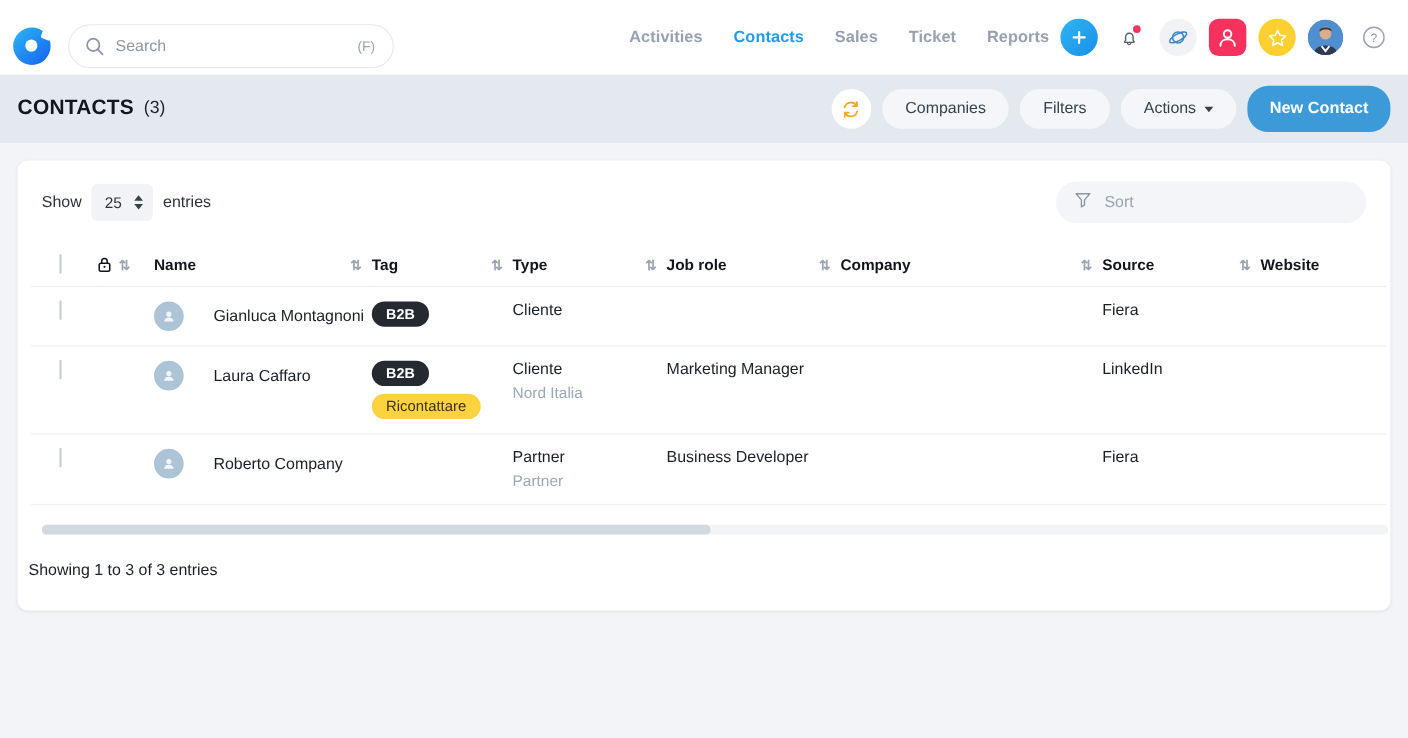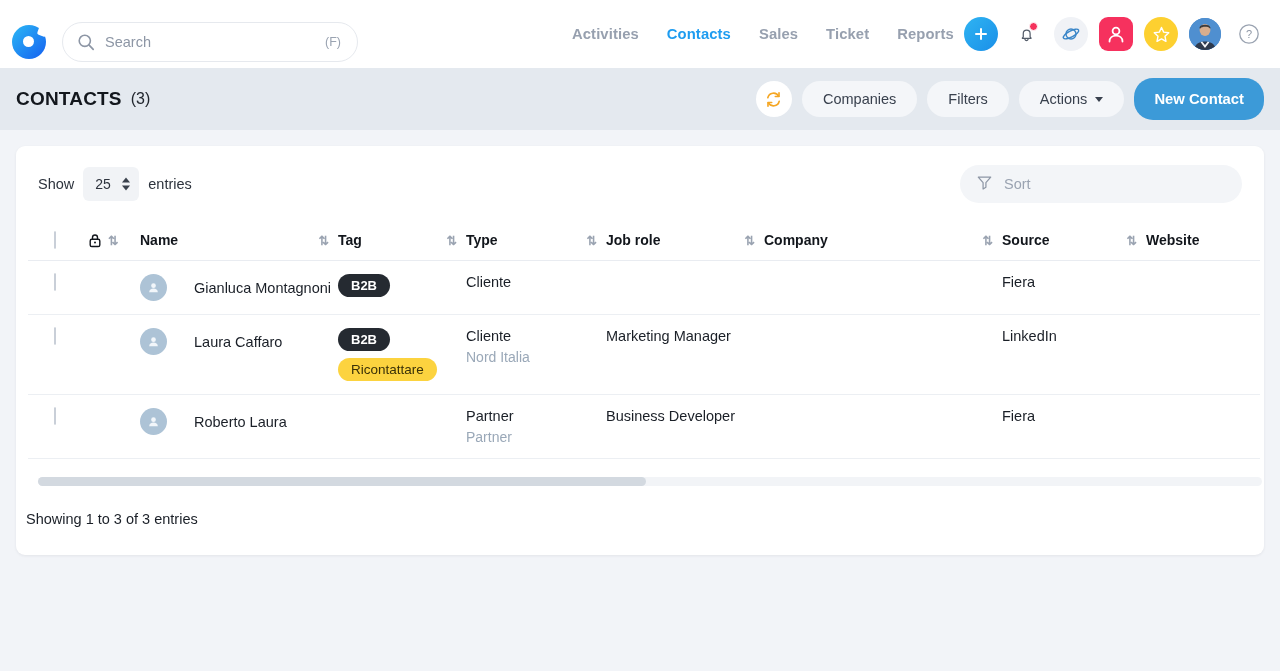--- a/index.html
+++ b/index.html
@@ -501,21 +501,21 @@
         <td><span class="cbox"></span></td>
         <td></td>
         <td>
           <div class="namecell">
             <span class="avatar-sm">
               <svg width="15" height="15" viewBox="0 0 16 16">
                 <circle cx="8" cy="6" r="2.5" fill="#f2f6fa"></circle>
                 <path d="M3.4 13c0-2.6 2.1-3.9 4.6-3.9s4.6 1.3 4.6 3.9z" fill="#f2f6fa"></path>
               </svg>
             </span>
-            <span>Roberto Laura</span>
+            <span>Roberto Company</span>
           </div>
         </td>
         <td></td>
         <td>
           <span>Partner</span>
           <div class="subtext">Partner</div>
         </td>
         <td><span>Business Developer</span></td>
         <td><span></span></td>
         <td><span>Fiera</span></td>

